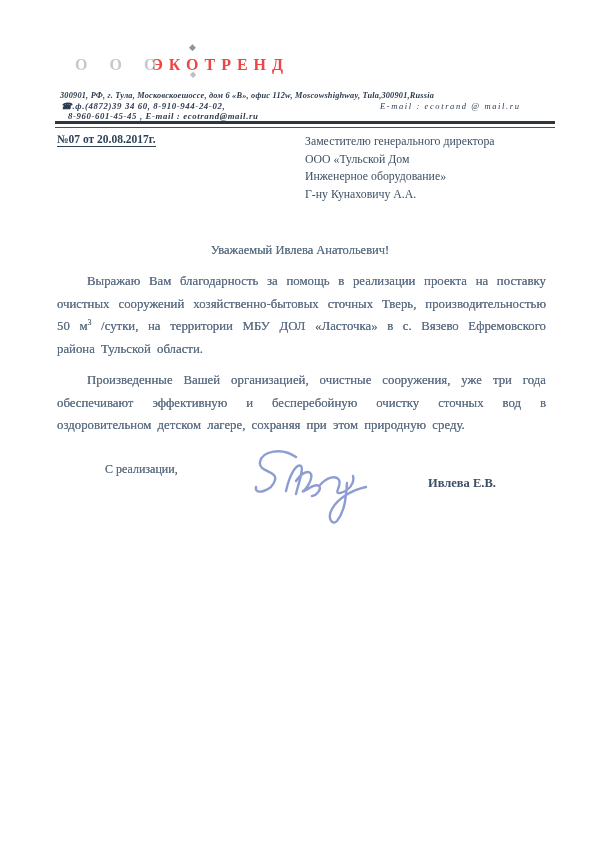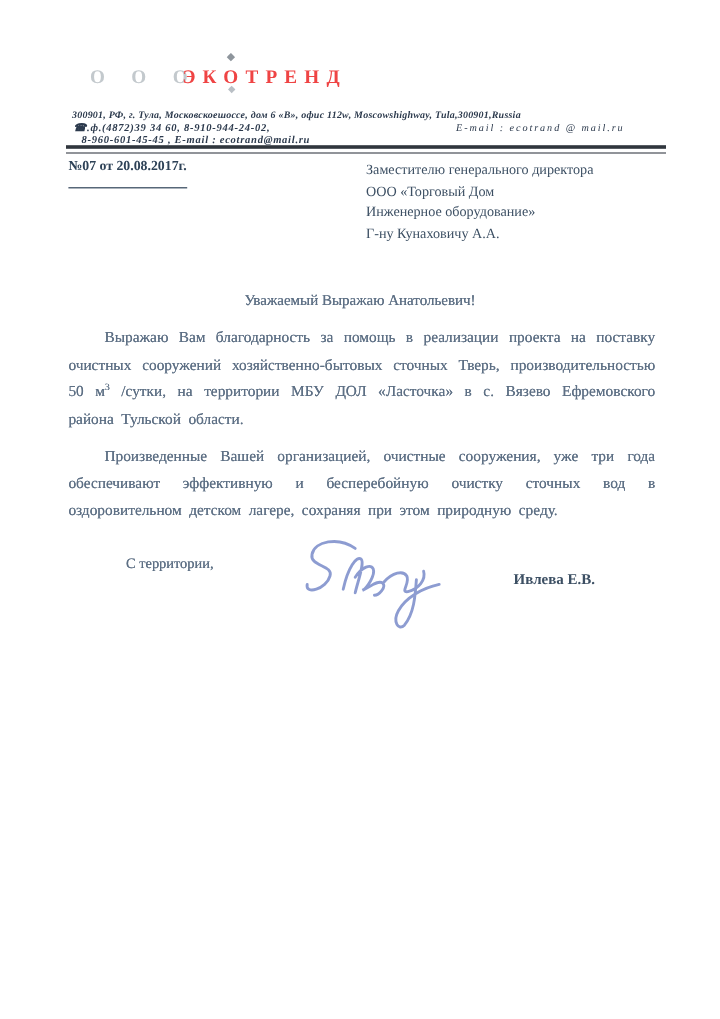--- a/index.html
+++ b/index.html
@@ -67,21 +67,21 @@
     background: #30363d;
   }
   .rule-thin {
     position: absolute; left: 55px; top: 127px; width: 500px; height: 1px;
     background: #494f56;
   }
   
   .ref-number {
     position: absolute; left: 57px; top: 133px;
     font-size: 11.5px; font-weight: bold; color: #2e4257;
-    border-bottom: 1.5px solid #2e4257; padding-bottom: 11px;
+    border-bottom: 1.5px solid #2e4257; padding-bottom: 1px;
   }
   .addressee {
     position: absolute; left: 305px; top: 133px; width: 270px;
     font-size: 11.8px; font-weight: normal; color: #3c4f63;
     line-height: 17.5px;
   }
   
   .salutation {
     position: absolute; left: 0; top: 243px; width: 600px;
     text-align: center;
@@ -131,34 +131,34 @@
 
   <div class="phone-line2">8-960-601-45-45 , E-mail : ecotrand@mail.ru</div>
 
   <div class="rule-thick"></div>
   <div class="rule-thin"></div>
 
   <div class="ref-number">№07 от 20.08.2017г.</div>
 
   <div class="addressee">
     <div>Заместителю генерального директора</div>
-    <div>ООО «Торговый Дом</div>
+    <div>ООО «Тульской Дом</div>
     <div>Инженерное оборудование»</div>
     <div>Г-ну Кунаховичу А.А.</div>
   </div>
 
-  <div class="salutation">Уважаемый Выражаю Анатольевич!</div>
+  <div class="salutation">Уважаемый Ивлева Анатольевич!</div>
 
   <div class="letter-body">
     <p><span>Выражаю Вам благодарность за помощь в реализации проекта на поставку очистных сооружений хозяйственно-бытовых сточных Тверь, производительностью 50 м</span><sup>3</sup><span> /сутки, на территории МБУ ДОЛ «Ласточка» в с. Вязево Ефремовского района Тульской области.</span></p>
     <p>Произведенные Вашей организацией, очистные сооружения, уже три года обеспечивают эффективную и бесперебойную очистку сточных вод в оздоровительном детском лагере, сохраняя при этом природную среду.</p>
   </div>
 
   <div class="closing">
-    <div>С территории,</div>
+    <div>С реализации,</div>
   </div>
 
   <svg class="signature-svg" width="150" height="90" viewBox="0 0 150 90">
     <g fill="none" stroke="#8192cd" stroke-width="2.4" stroke-linecap="round" opacity="0.9">
       <path d="M48,12 C34,2 14,6 12,17 C10,27 30,26 27,35 C24,46 6,51 8,42"></path>
       <path d="M38,46 C42,28 49,18 53,21 C56,24 50,40 48,49 M48,36 C54,27 61,25 63,29 C65,34 58,45 54,47 C61,44 67,38 71,41 C74,44 68,51 64,51"></path>
       <path d="M72,40 C79,32 88,30 91,35 C94,41 85,49 92,48 C101,46 107,38 105,31 M99,38 C98,52 97,66 89,76 C84,81 79,73 84,64 C90,53 104,45 118,42"></path>
     </g>
   </svg>
 

